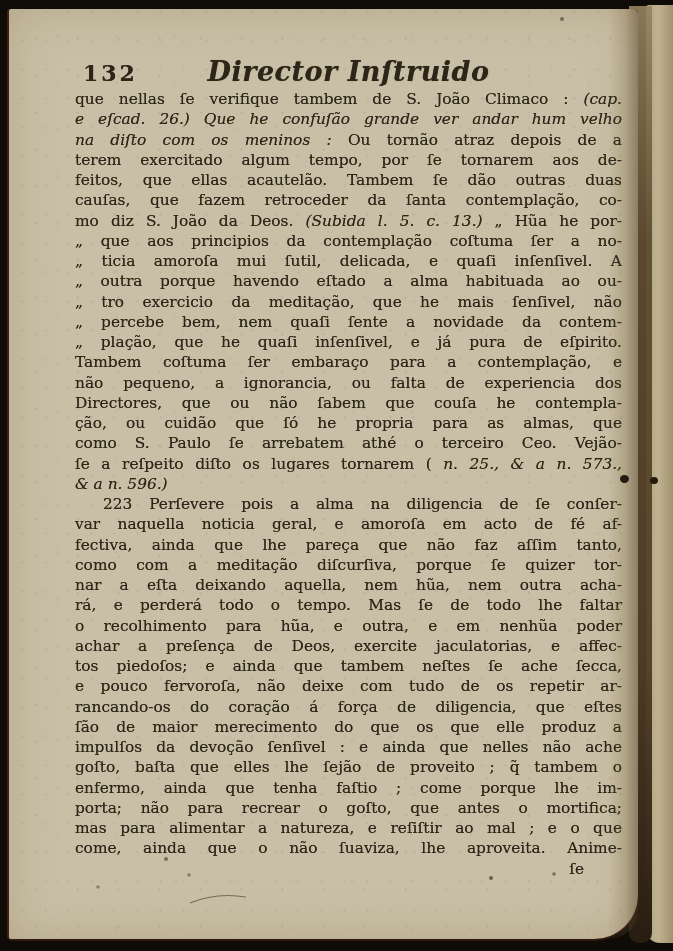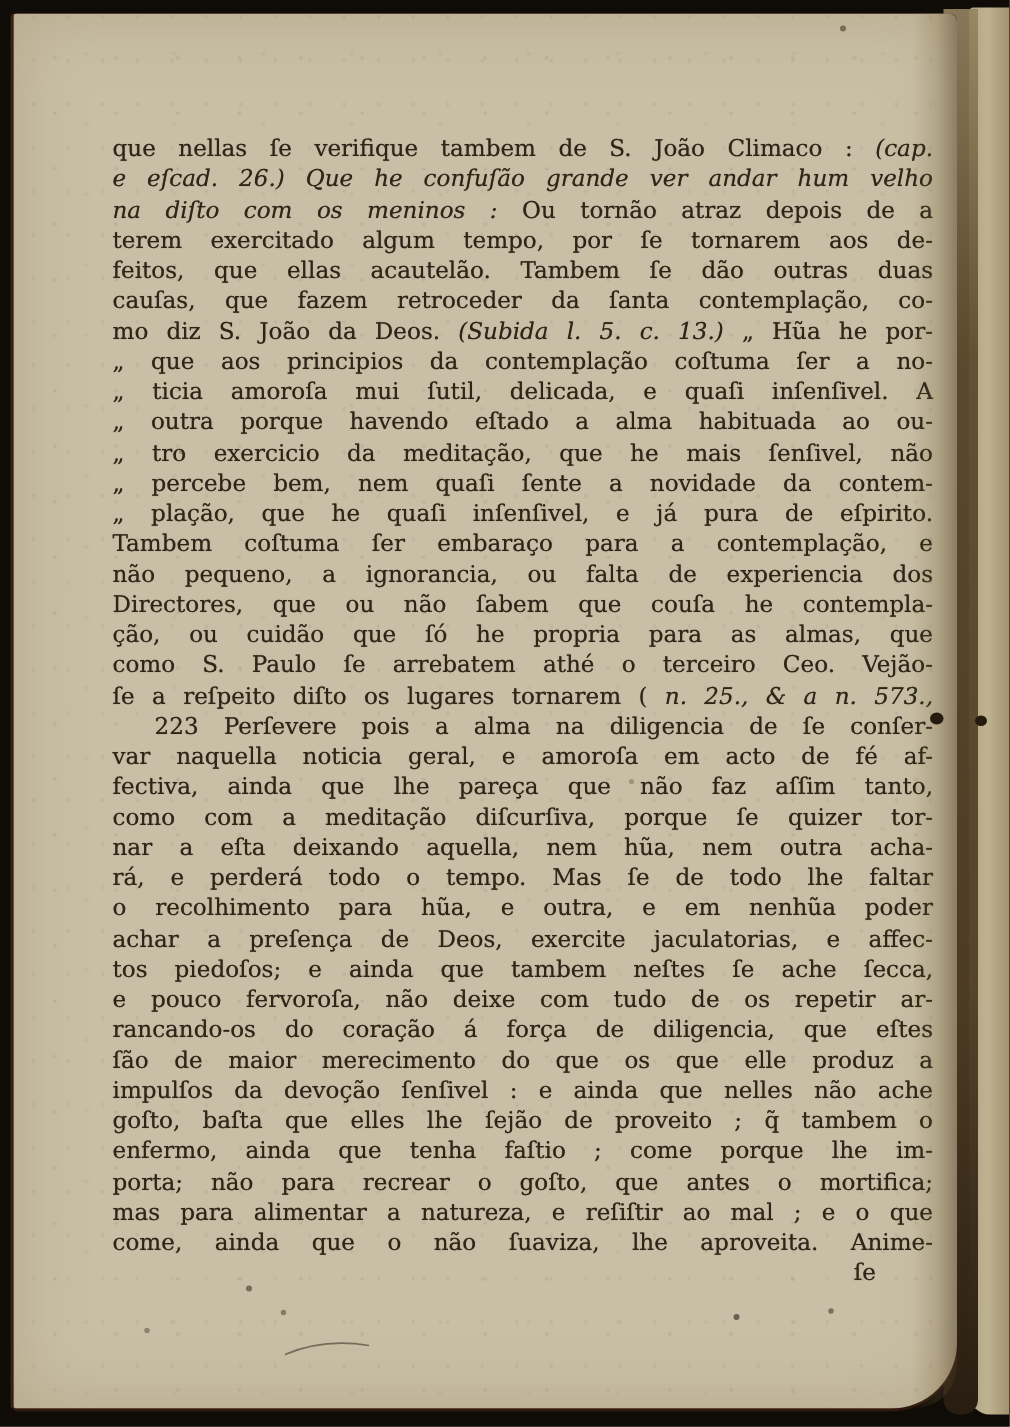--- a/index.html
+++ b/index.html
@@ -95,20 +95,24 @@
 </head>
 <body>
 
 <div class="scan">
 
   <div class="second-page"></div>
   <div class="fold-shadow"></div>
 
   <div class="page">
 
+    <div class="header">
+      <span class="pageno">132</span>
+      <span class="title">Director Inſtruido</span>
+    </div>
 
     <div class="text-block">
       <div id="lines">
           <div class="line"><span>que nellas ſe verifique tambem de S. João Climaco : </span><span class="it">(cap.</span></div>
           <div class="line"><span class="it">e eſcad. 26.) Que he confuſão grande ver andar hum velho</span></div>
           <div class="line"><span class="it">na diſto com os meninos : </span><span>Ou tornão atraz depois de a</span></div>
           <div class="line"><span>terem exercitado algum tempo, por ſe tornarem aos de-</span></div>
           <div class="line"><span>feitos, que ellas acautelão. Tambem ſe dão outras duas</span></div>
           <div class="line"><span>cauſas, que fazem retroceder da ſanta contemplação, co-</span></div>
           <div class="line"><span>mo diz S. João da Deos. </span><span class="it">(Subida l. 5. c. 13.)</span><span> „ Hũa he por-</span></div>
@@ -117,20 +121,21 @@
           <div class="line"><span>„ outra porque havendo eſtado a alma habituada ao ou-</span></div>
           <div class="line"><span>„ tro exercicio da meditação, que he mais ſenſivel, não</span></div>
           <div class="line"><span>„ percebe bem, nem quaſi ſente a novidade da contem-</span></div>
           <div class="line"><span>„ plação, que he quaſi inſenſivel, e já pura de eſpirito.</span></div>
           <div class="line"><span>Tambem coſtuma ſer embaraço para a contemplação, e</span></div>
           <div class="line"><span>não pequeno, a ignorancia, ou falta de experiencia dos</span></div>
           <div class="line"><span>Directores, que ou não ſabem que couſa he contempla-</span></div>
           <div class="line"><span>ção, ou cuidão que ſó he propria para as almas, que</span></div>
           <div class="line"><span>como S. Paulo ſe arrebatem athé o terceiro Ceo. Vejão-</span></div>
           <div class="line"><span>ſe a reſpeito diſto os lugares tornarem ( </span><span class="it">n. 25., &amp; a n. 573.,</span></div>
+          <div class="line left"><span class="it">&amp; a n. 596.)</span></div>
           <div class="line indent"><span>223 Perſevere pois a alma na diligencia de ſe conſer-</span></div>
           <div class="line"><span>var naquella noticia geral, e amoroſa em acto de fé af-</span></div>
           <div class="line"><span>fectiva, ainda que lhe pareça que não faz aſſim tanto,</span></div>
           <div class="line"><span>como com a meditação diſcurſiva, porque ſe quizer tor-</span></div>
           <div class="line"><span>nar a eſta deixando aquella, nem hũa, nem outra acha-</span></div>
           <div class="line"><span>rá, e perderá todo o tempo. Mas ſe de todo lhe faltar</span></div>
           <div class="line"><span>o recolhimento para hũa, e outra, e em nenhũa poder</span></div>
           <div class="line"><span>achar a preſença de Deos, exercite jaculatorias, e affec-</span></div>
           <div class="line"><span>tos piedoſos; e ainda que tambem neſtes ſe ache ſecca,</span></div>
           <div class="line"><span>e pouco fervoroſa, não deixe com tudo de os repetir ar-</span></div>

